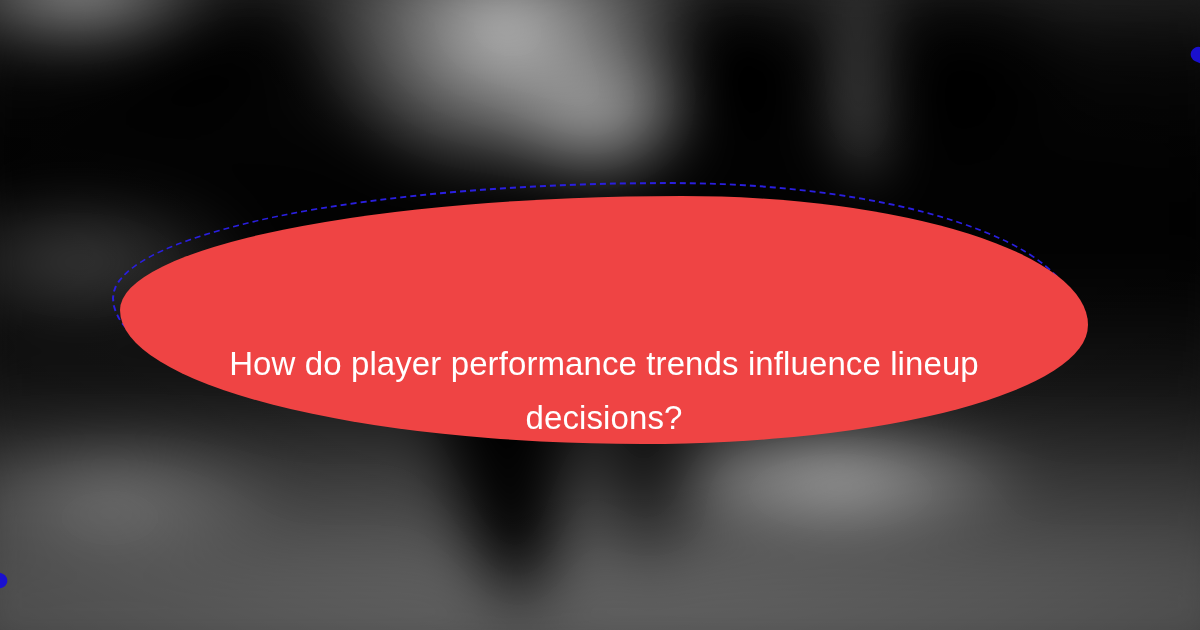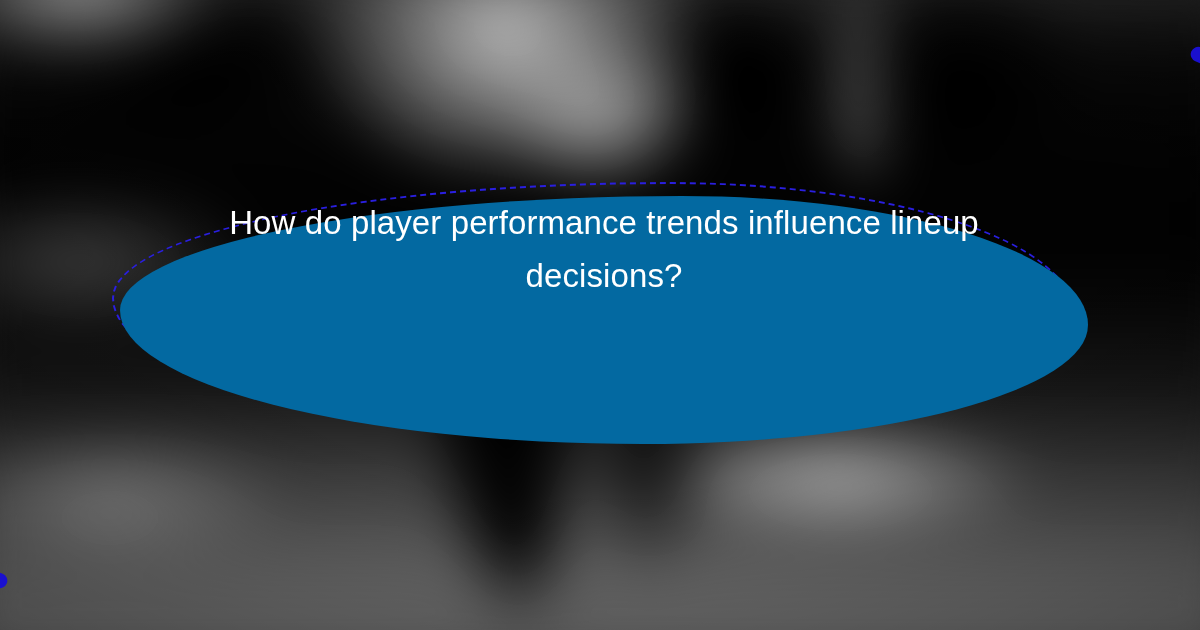--- a/index.html
+++ b/index.html
@@ -95,24 +95,24 @@
     border: 2px dashed #2a1fe0;
     border-radius: 58% 42% 46% 54% / 46% 52% 48% 54%;
     box-sizing: border-box;
   }
   .card-blob {
     position: absolute;
     left: 16px;
     top: 14px;
     width: 968px;
     height: 248px;
-    background: #0369a1;
+    background: #ef4444;
     border-radius: 58% 42% 46% 54% / 46% 52% 48% 54%;
     display: flex;
-    align-items: flex-start;
+    align-items: flex-end;
     justify-content: center;
   }
   .card-text {
     color: #ffffff;
     font-size: 33px;
     font-weight: 300;
     line-height: 1.62;
     text-align: center;
     letter-spacing: 0.1px;
     max-width: 790px;

